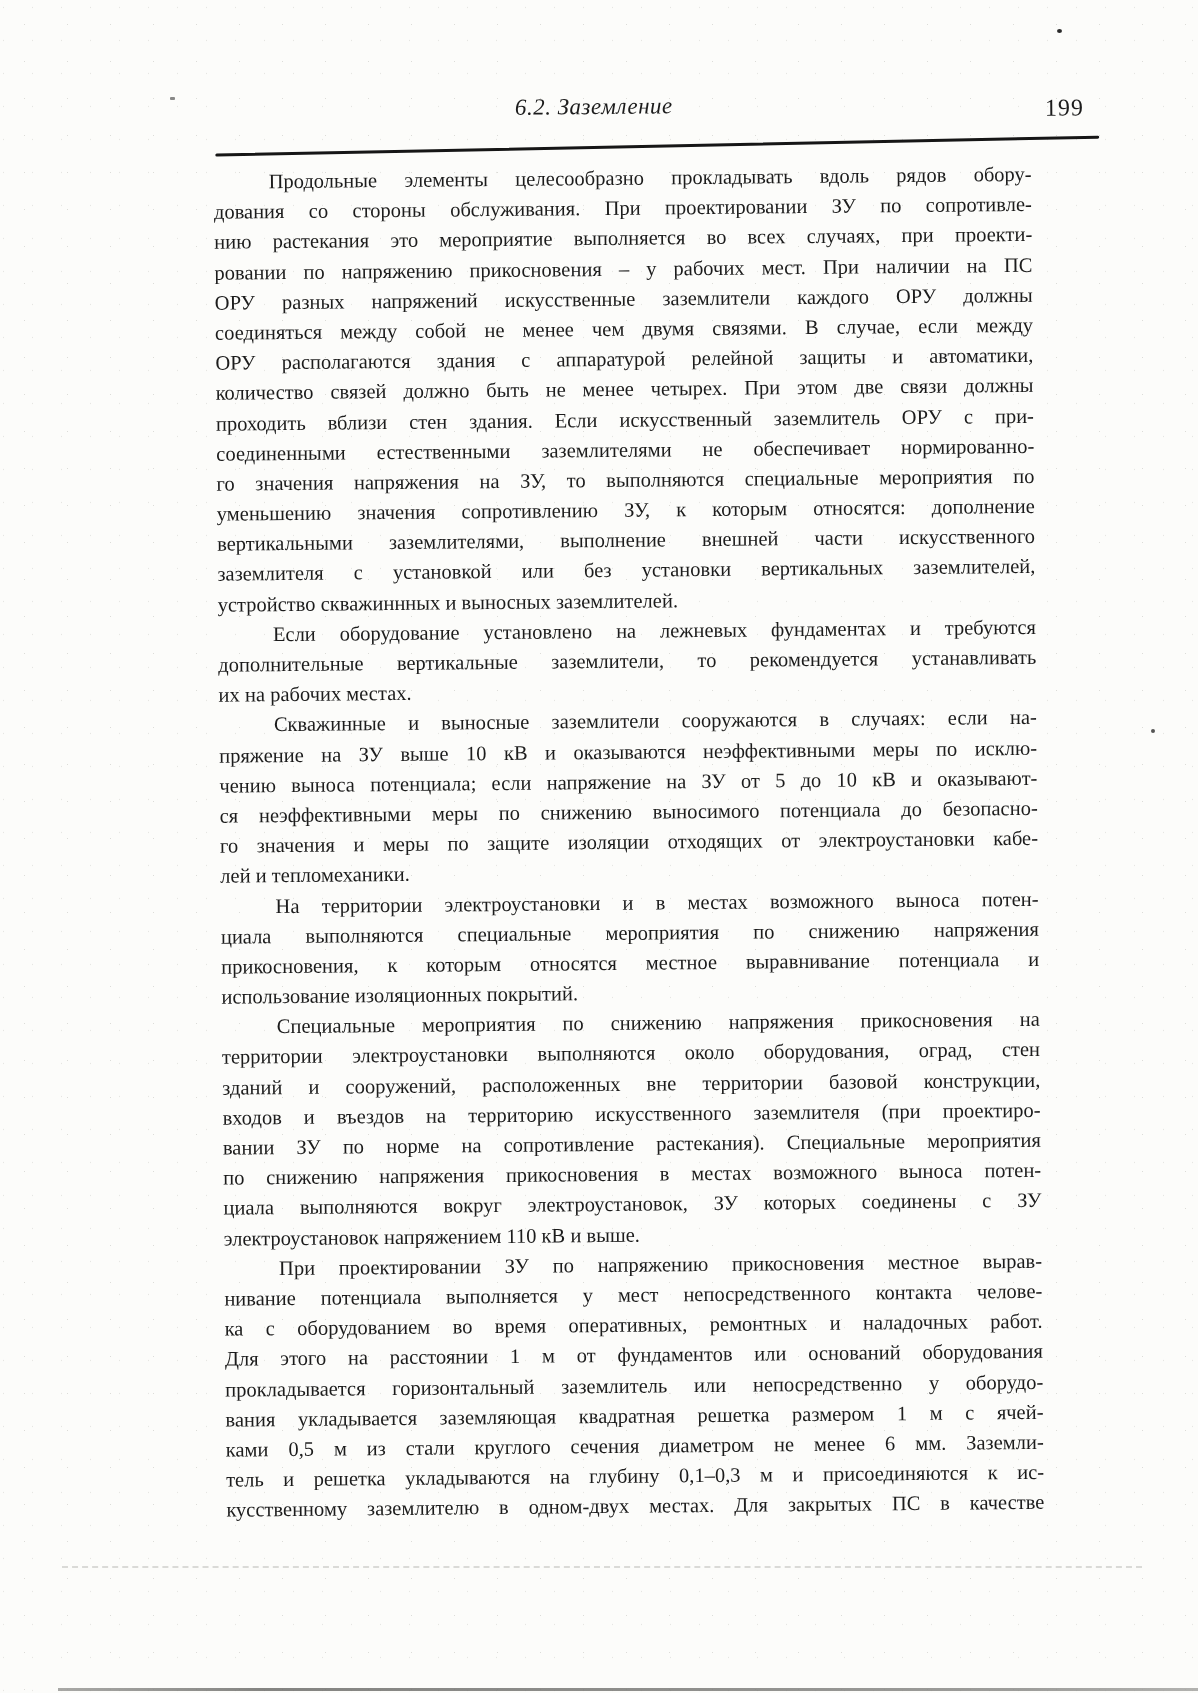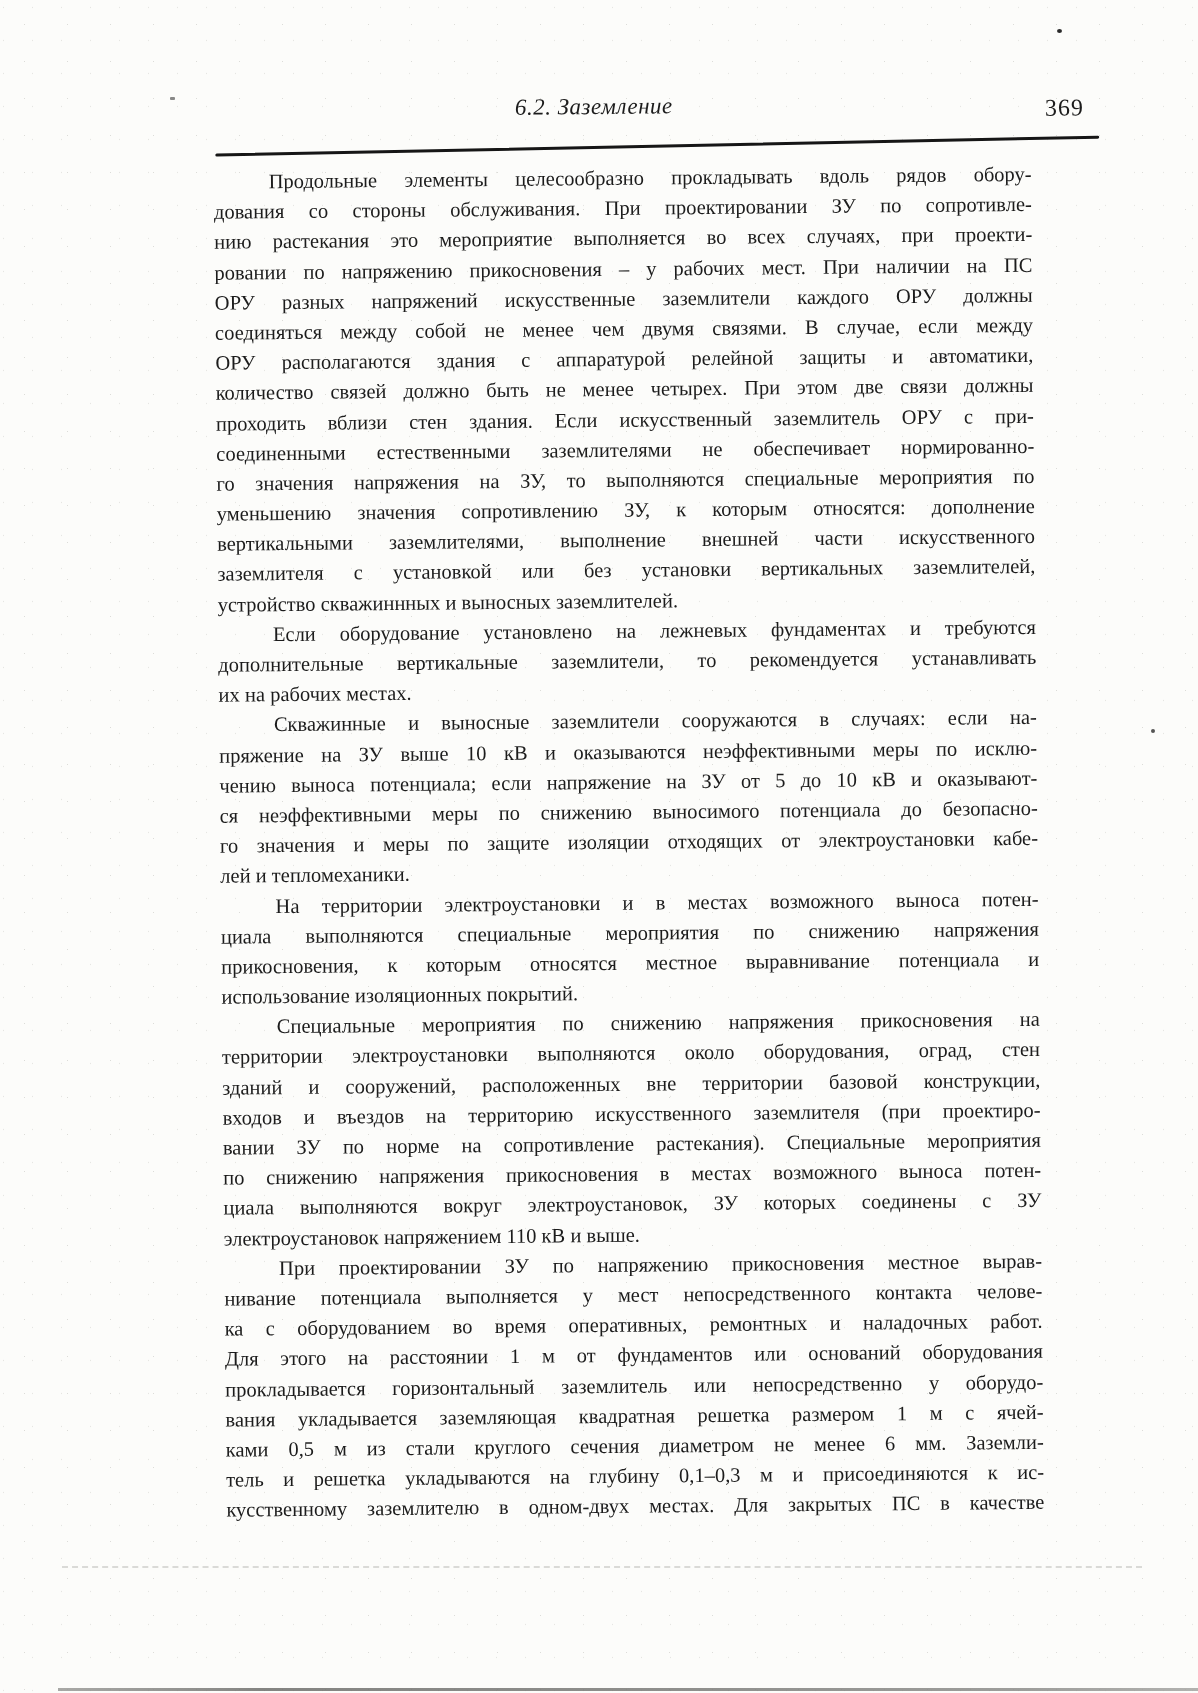--- a/index.html
+++ b/index.html
@@ -49,21 +49,21 @@
     background:linear-gradient(to right,#9a9a97,#6f6f6c 18%,#7c7c79 55%,#8d8d8a 85%,#a5a5a2);
     opacity:.85;
   }
 </style>
 </head>
 <body>
 
 <div class="page">
   <div class="scan">
     <div class="chapter-title">6.2.  Заземление</div>
-    <div class="page-number">369</div>
+    <div class="page-number">199</div>
     <div class="header-rule"></div>
     <div class="text-block">
         <div class="para">
           <div class="line first">Продольные элементы целесообразно прокладывать вдоль рядов обору-</div>
           <div class="line">дования со стороны обслуживания. При проектировании ЗУ по сопротивле-</div>
           <div class="line">нию растекания это мероприятие выполняется во всех случаях, при проекти-</div>
           <div class="line">ровании по напряжению прикосновения – у рабочих мест. При наличии на ПС</div>
           <div class="line">ОРУ разных напряжений искусственные заземлители каждого ОРУ должны</div>
           <div class="line">соединяться между собой не менее чем двумя связями. В случае, если между</div>
           <div class="line">ОРУ располагаются здания с аппаратурой релейной защиты и автоматики,</div>

